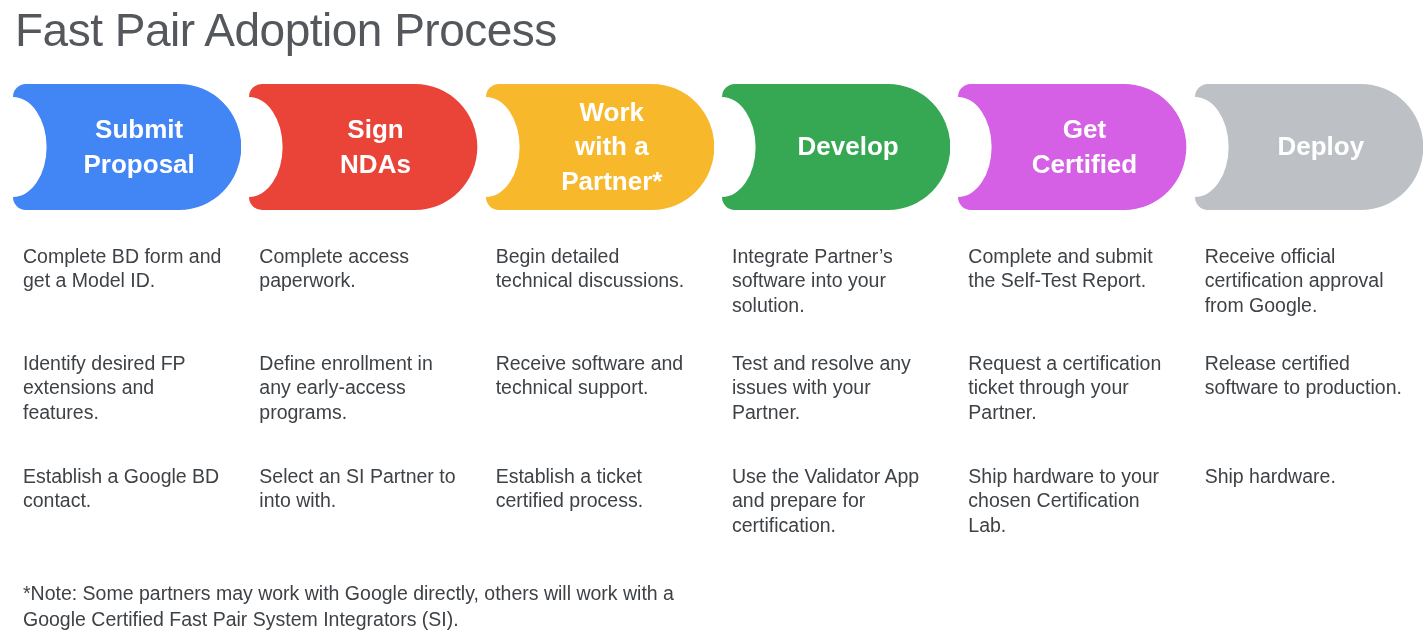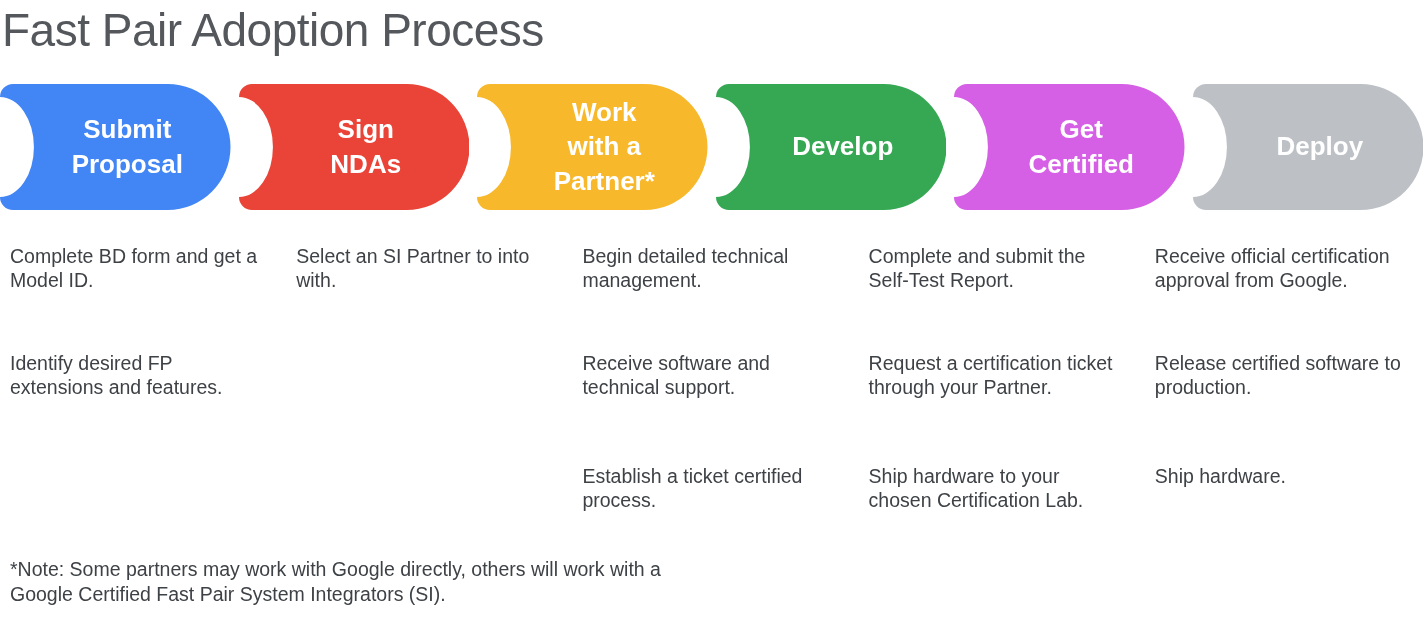--- a/index.html
+++ b/index.html
@@ -6,20 +6,21 @@
   html, body { background: #ffffff; }
   body { font-family: "Liberation Sans", sans-serif; }
 
   .canvas {
     position: relative;
     width: 1423px;
     height: 632px;
     background: #ffffff;
     overflow: hidden;
     padding-top: 5px;
+    padding-left: 13px;
   }
 
   .title {
     font-size: 46px;
     font-weight: 400;
     letter-spacing: -0.5px;
     color: #54575b;
     margin: 0 0 0 2px;
     line-height: 1.1;
   }
@@ -146,32 +147,40 @@
       <div class="stage-label">Deploy</div>
     </div>
 
   </div>
 
   <div class="steps">
 
     <div class="col">
       <p class="step">Complete BD form and get a Model ID.</p>
       <p class="step">Identify desired FP extensions and features.</p>
+      <p class="step">Establish a Google BD contact.</p>
     </div>
 
     <div class="col">
+      <p class="step">Complete access paperwork.</p>
+      <p class="step">Define enrollment in any early-access programs.</p>
       <p class="step">Select an SI Partner to into with.</p>
     </div>
 
     <div class="col">
-      <p class="step">Begin detailed technical management.</p>
+      <p class="step">Begin detailed technical discussions.</p>
       <p class="step">Receive software and technical support.</p>
       <p class="step">Establish a ticket certified process.</p>
     </div>
 
+    <div class="col">
+      <p class="step">Integrate Partner’s software into your solution.</p>
+      <p class="step">Test and resolve any issues with your Partner.</p>
+      <p class="step">Use the Validator App and prepare for certification.</p>
+    </div>
 
     <div class="col">
       <p class="step">Complete and submit the Self-Test Report.</p>
       <p class="step">Request a certification ticket through your Partner.</p>
       <p class="step">Ship hardware to your chosen Certification Lab.</p>
     </div>
 
     <div class="col">
       <p class="step">Receive official certification approval from Google.</p>
       <p class="step">Release certified software to production.</p>

